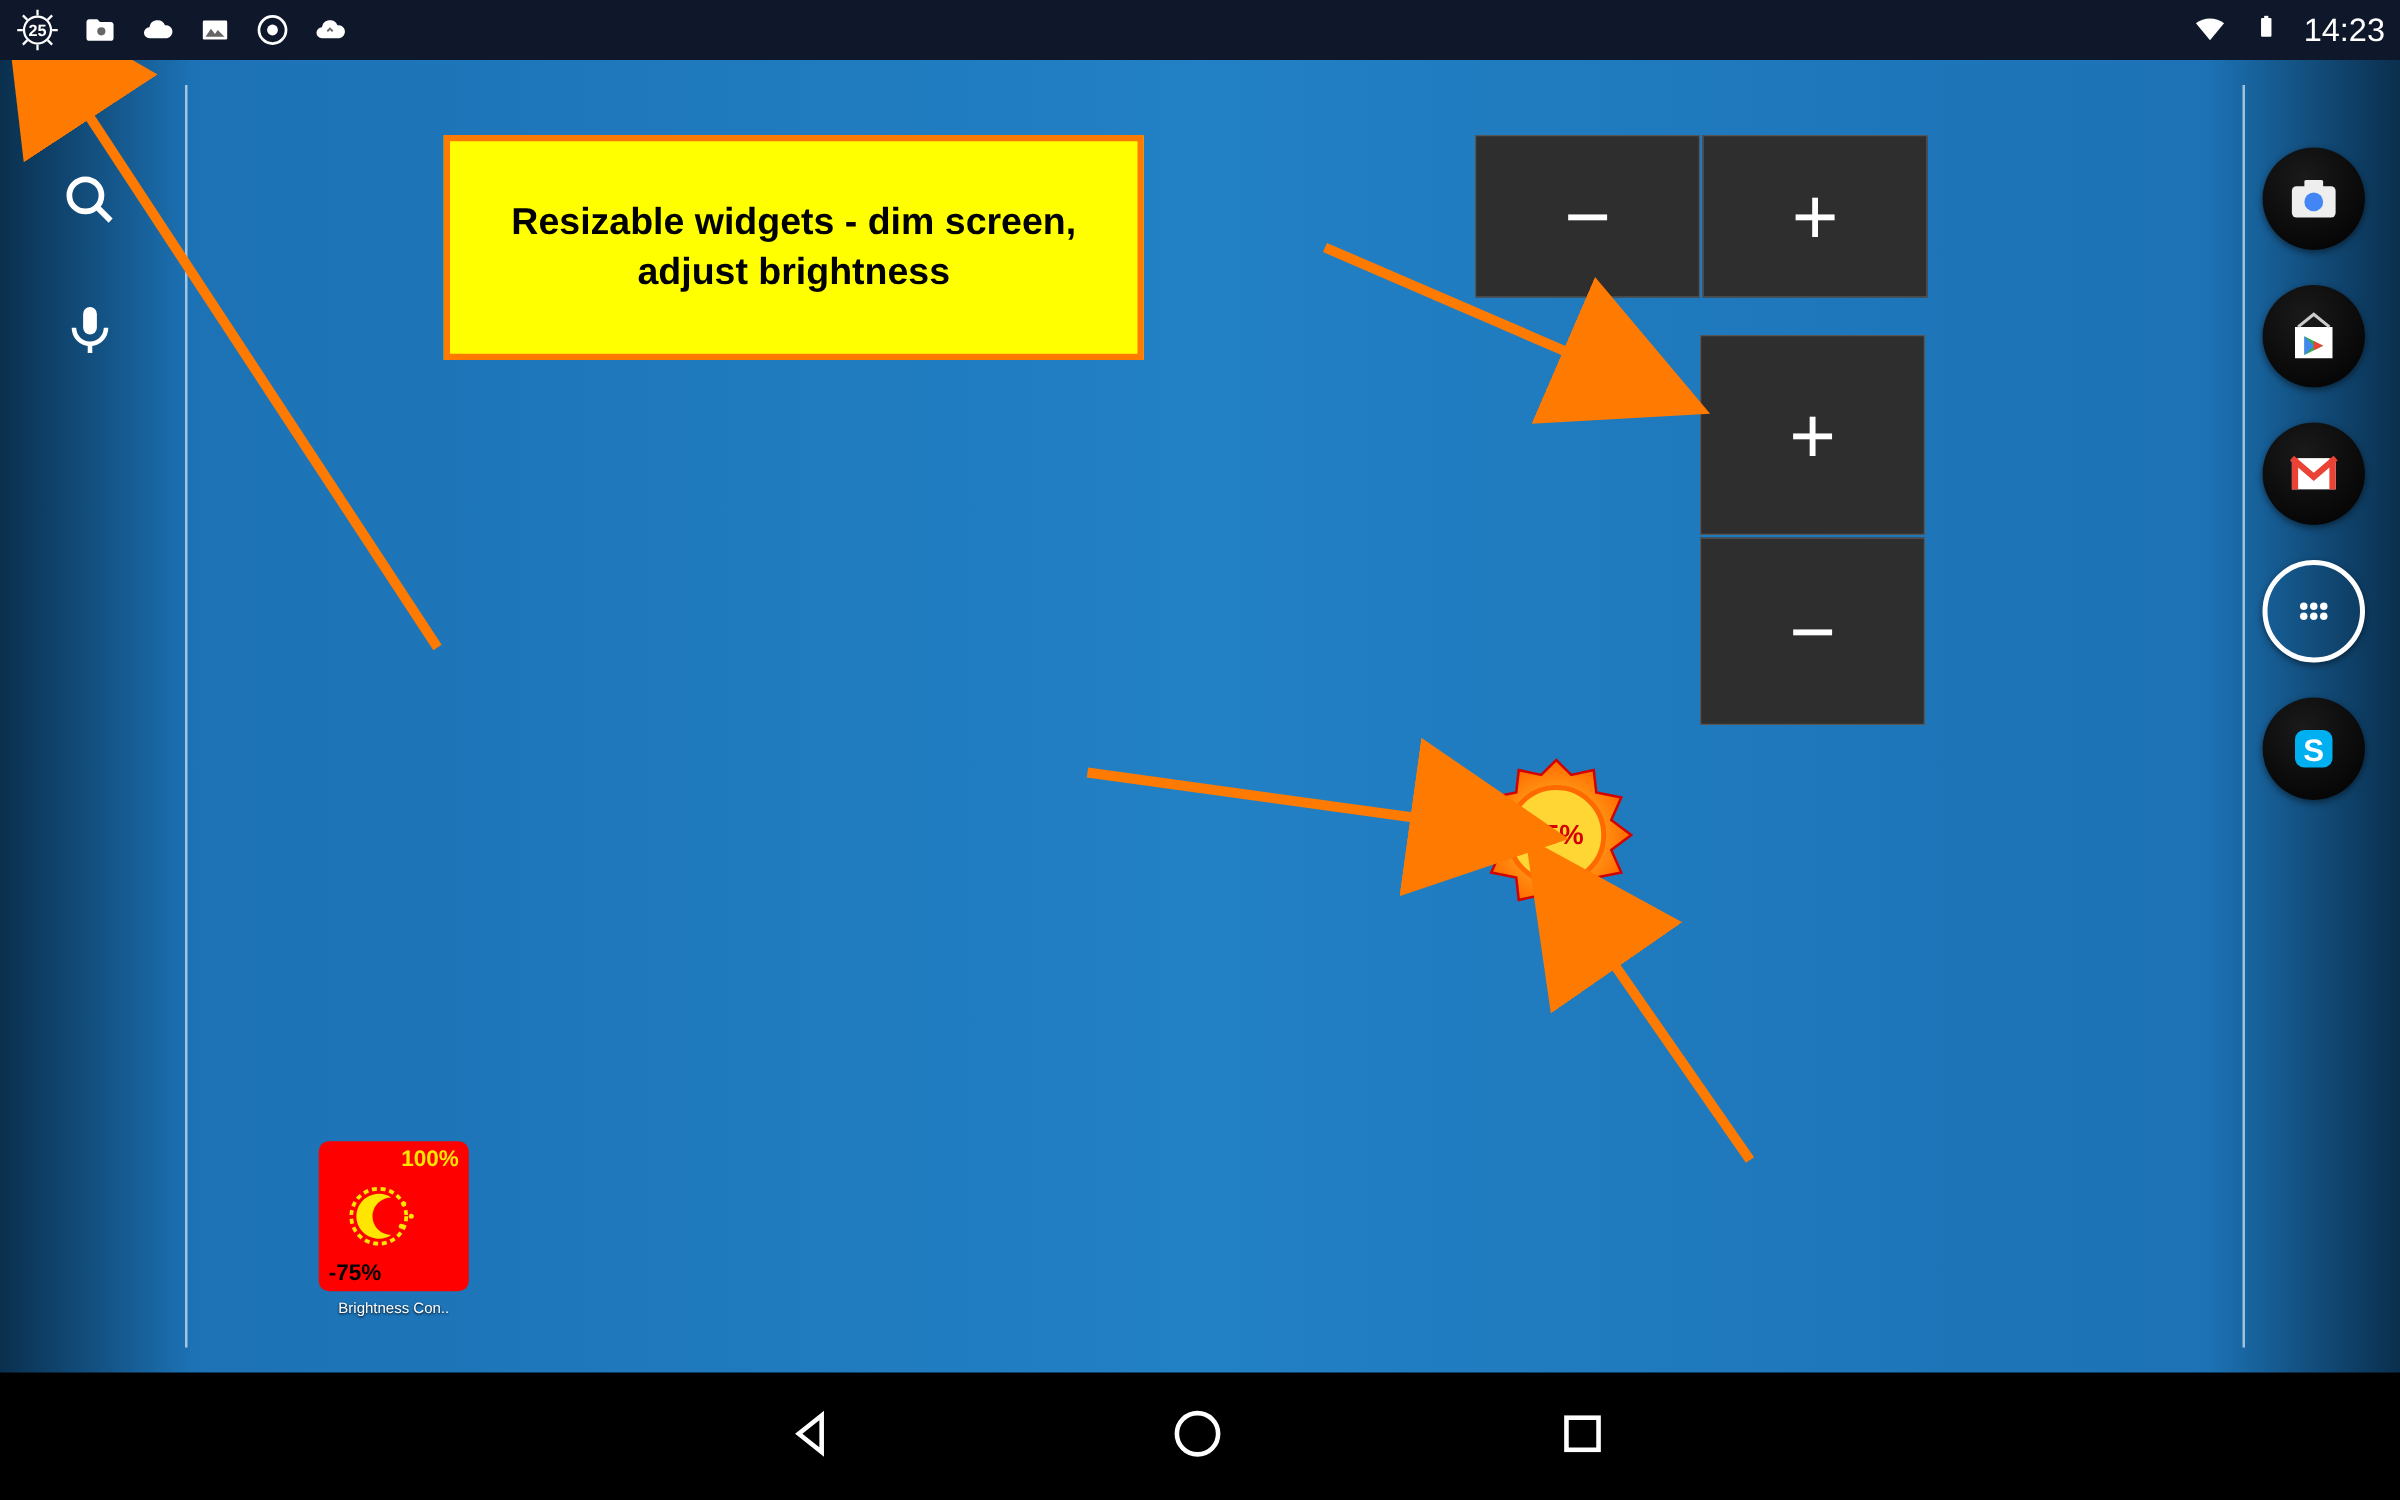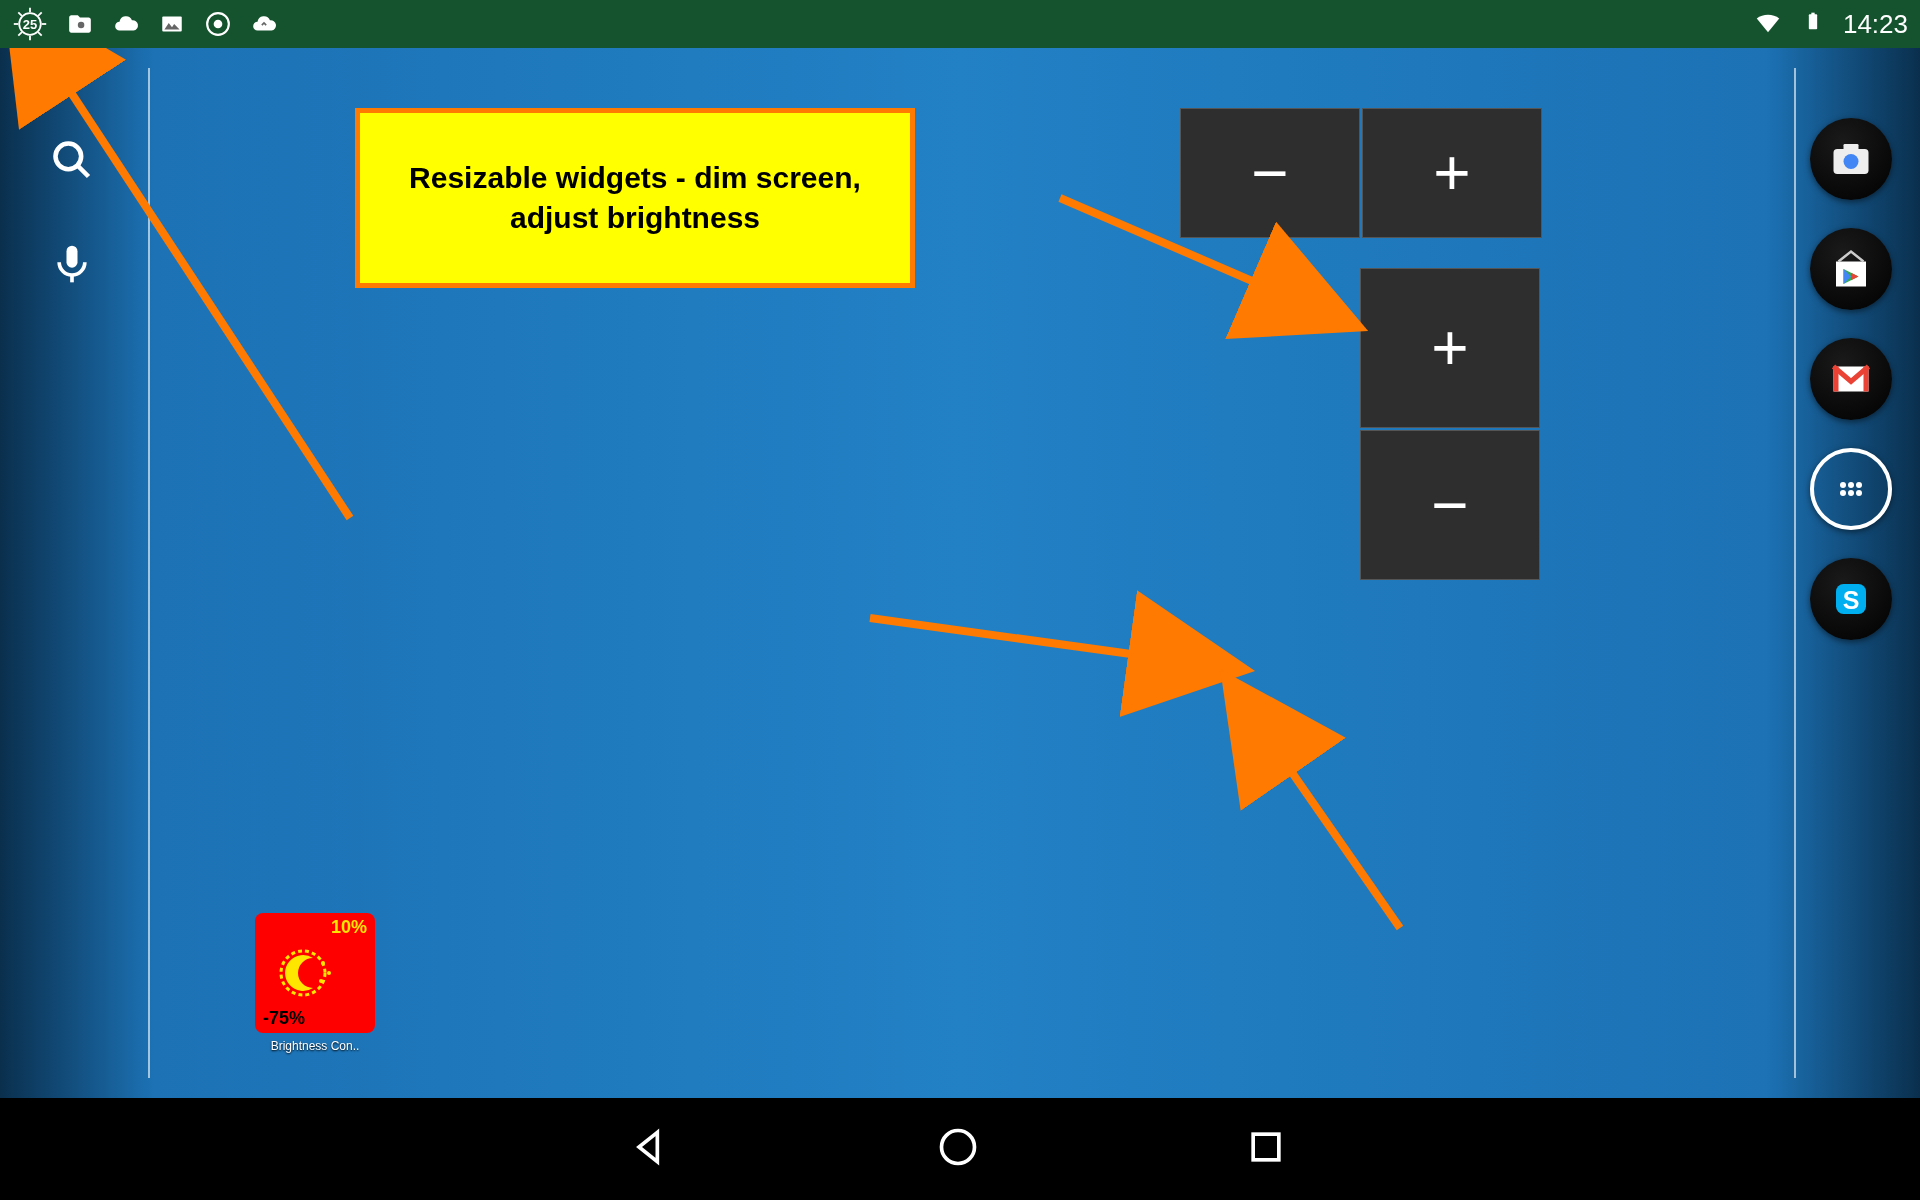--- a/index.html
+++ b/index.html
@@ -6,21 +6,21 @@
   body {
     width: 1920px;
     height: 1200px;
     background: #000;
     font-family: Arial, sans-serif;
     position: relative;
     overflow: hidden;
   }
   .status-bar {
     height: 48px;
-    background: #14532d;
+    background: #0f172a;
     display: flex;
     align-items: center;
     padding: 0 12px;
     color: #fff;
   }
   .status-left { display: flex; gap: 18px; align-items: center; }
   .status-right { margin-left: auto; display: flex; gap: 20px; align-items: center; font-size: 26px; }
   .status-icon { width: 28px; height: 28px; display: flex; align-items: center; justify-content: center; fill: #fff; color: #fff; }
   .gear-badge {
     width: 36px; height: 36px; position: relative;
@@ -198,24 +198,38 @@
     <span>+</span>
   </div>
 
   <div class="widget-dark" style="left:1360px; top:220px; width:180px; height:160px;">
     <span>+</span>
   </div>
   <div class="widget-dark" style="left:1360px; top:382px; width:180px; height:150px;">
     <span>−</span>
   </div>
 
+  <div class="sun-widget" style="left:1180px; top:555px;">
+    <svg viewBox="0 0 130 130" width="130" height="130">
+      <defs>
+          <radialGradient id="sg">
+            <stop offset="0%" stop-color="#ffd633"></stop>
+            <stop offset="100%" stop-color="#ff6a00"></stop>
+          </radialGradient>
+        </defs>
+      <g transform="translate(65,65)">
+        <polygon fill="url(#sg)" stroke="#d40000" stroke-width="2" points="0,-60 12,-48 30,-52 32,-34 52,-30 44,-12 60,0 44,12 52,30 32,34 30,52 12,48 0,60 -12,48 -30,52 -32,34 -52,30 -44,12 -60,0 -44,-12 -52,-30 -32,-34 -30,-52 -12,-48"></polygon>
+      </g>
+    </svg>
+    <div class="sun-label">25%</div>
+  </div>
 
   <div class="app-icon" style="left:255px; top:865px;">
     <div class="tile">
-      <div class="top">10%</div>
+      <div class="top">100%</div>
       <svg viewBox="0 0 80 80" width="80" height="80" style="position:absolute; left:18px; top:20px;">
         <circle cx="30" cy="40" r="22" fill="none" stroke="#ffe600" stroke-width="3" stroke-dasharray="4 3"></circle>
         <path d="M40 25a18 18 0 100 30 14 14 0 010-30z" fill="#ffe600"></path>
         <circle cx="50" cy="30" r="2" fill="#ffe600"></circle>
           <circle cx="56" cy="40" r="2" fill="#ffe600"></circle>
           <circle cx="48" cy="48" r="2" fill="#ffe600"></circle>
       </svg>
       <div class="bottom">-75%</div>
     </div>
     <div class="app-label">Brightness Con..</div>

